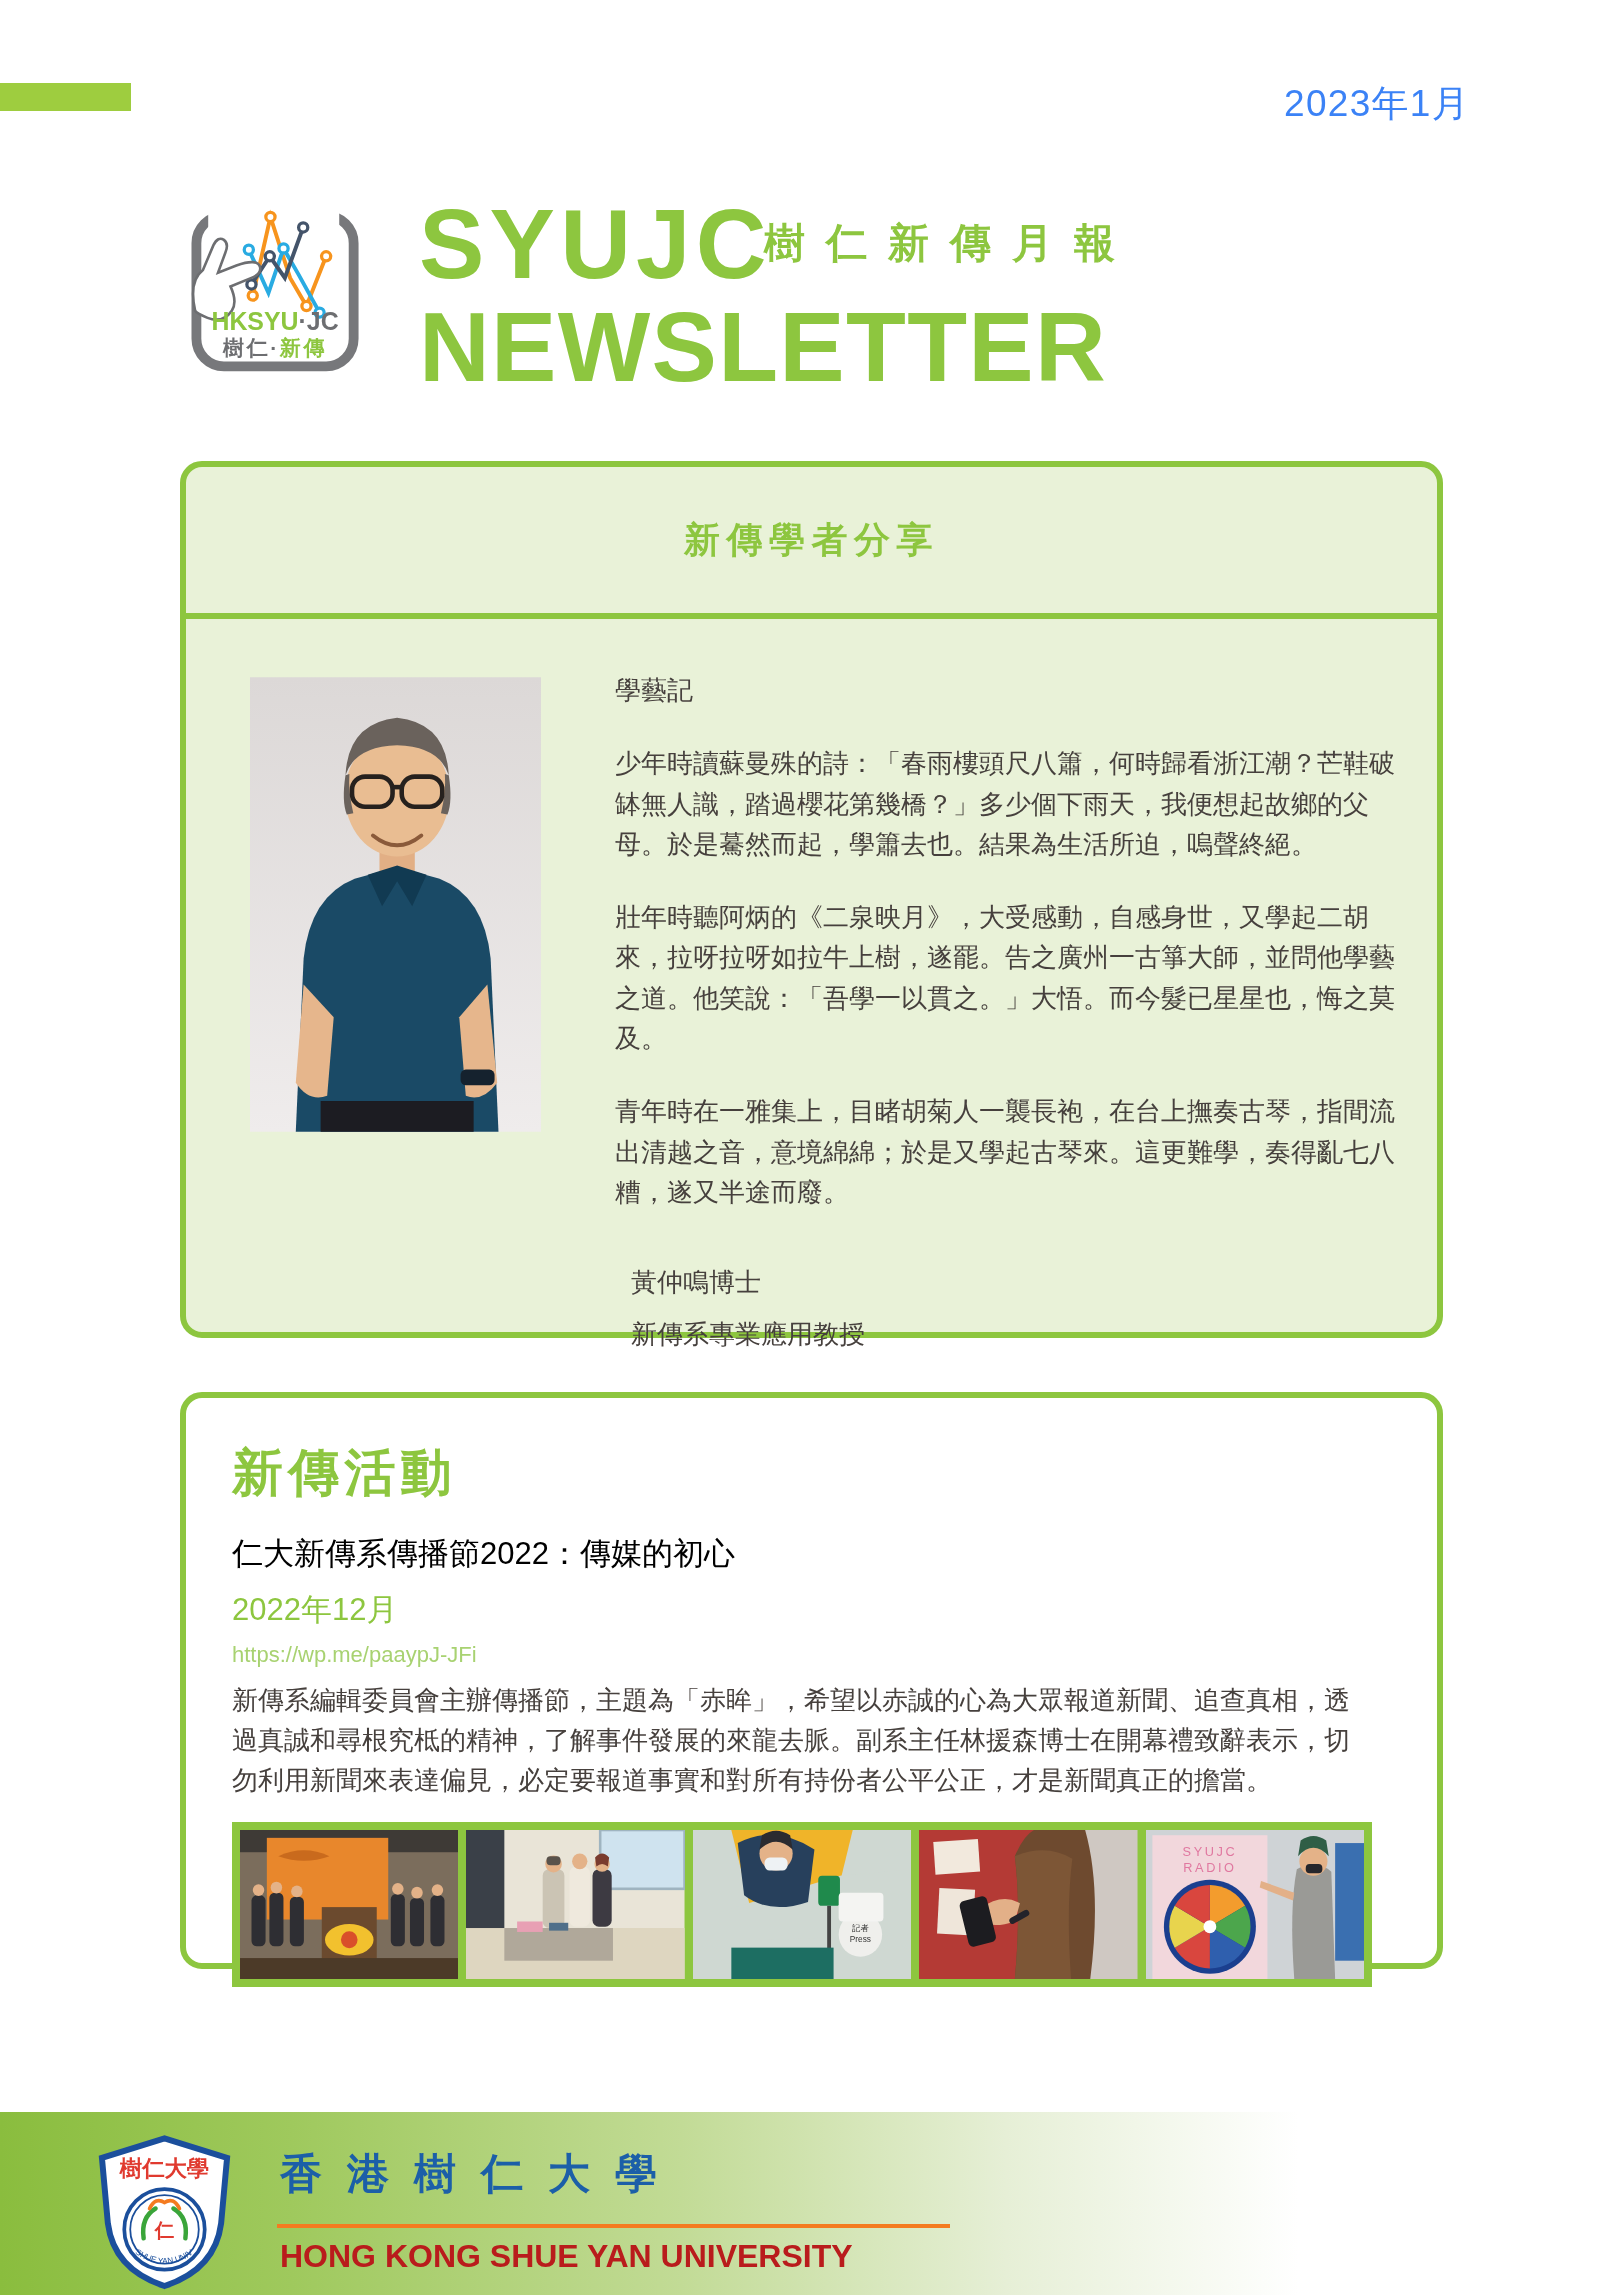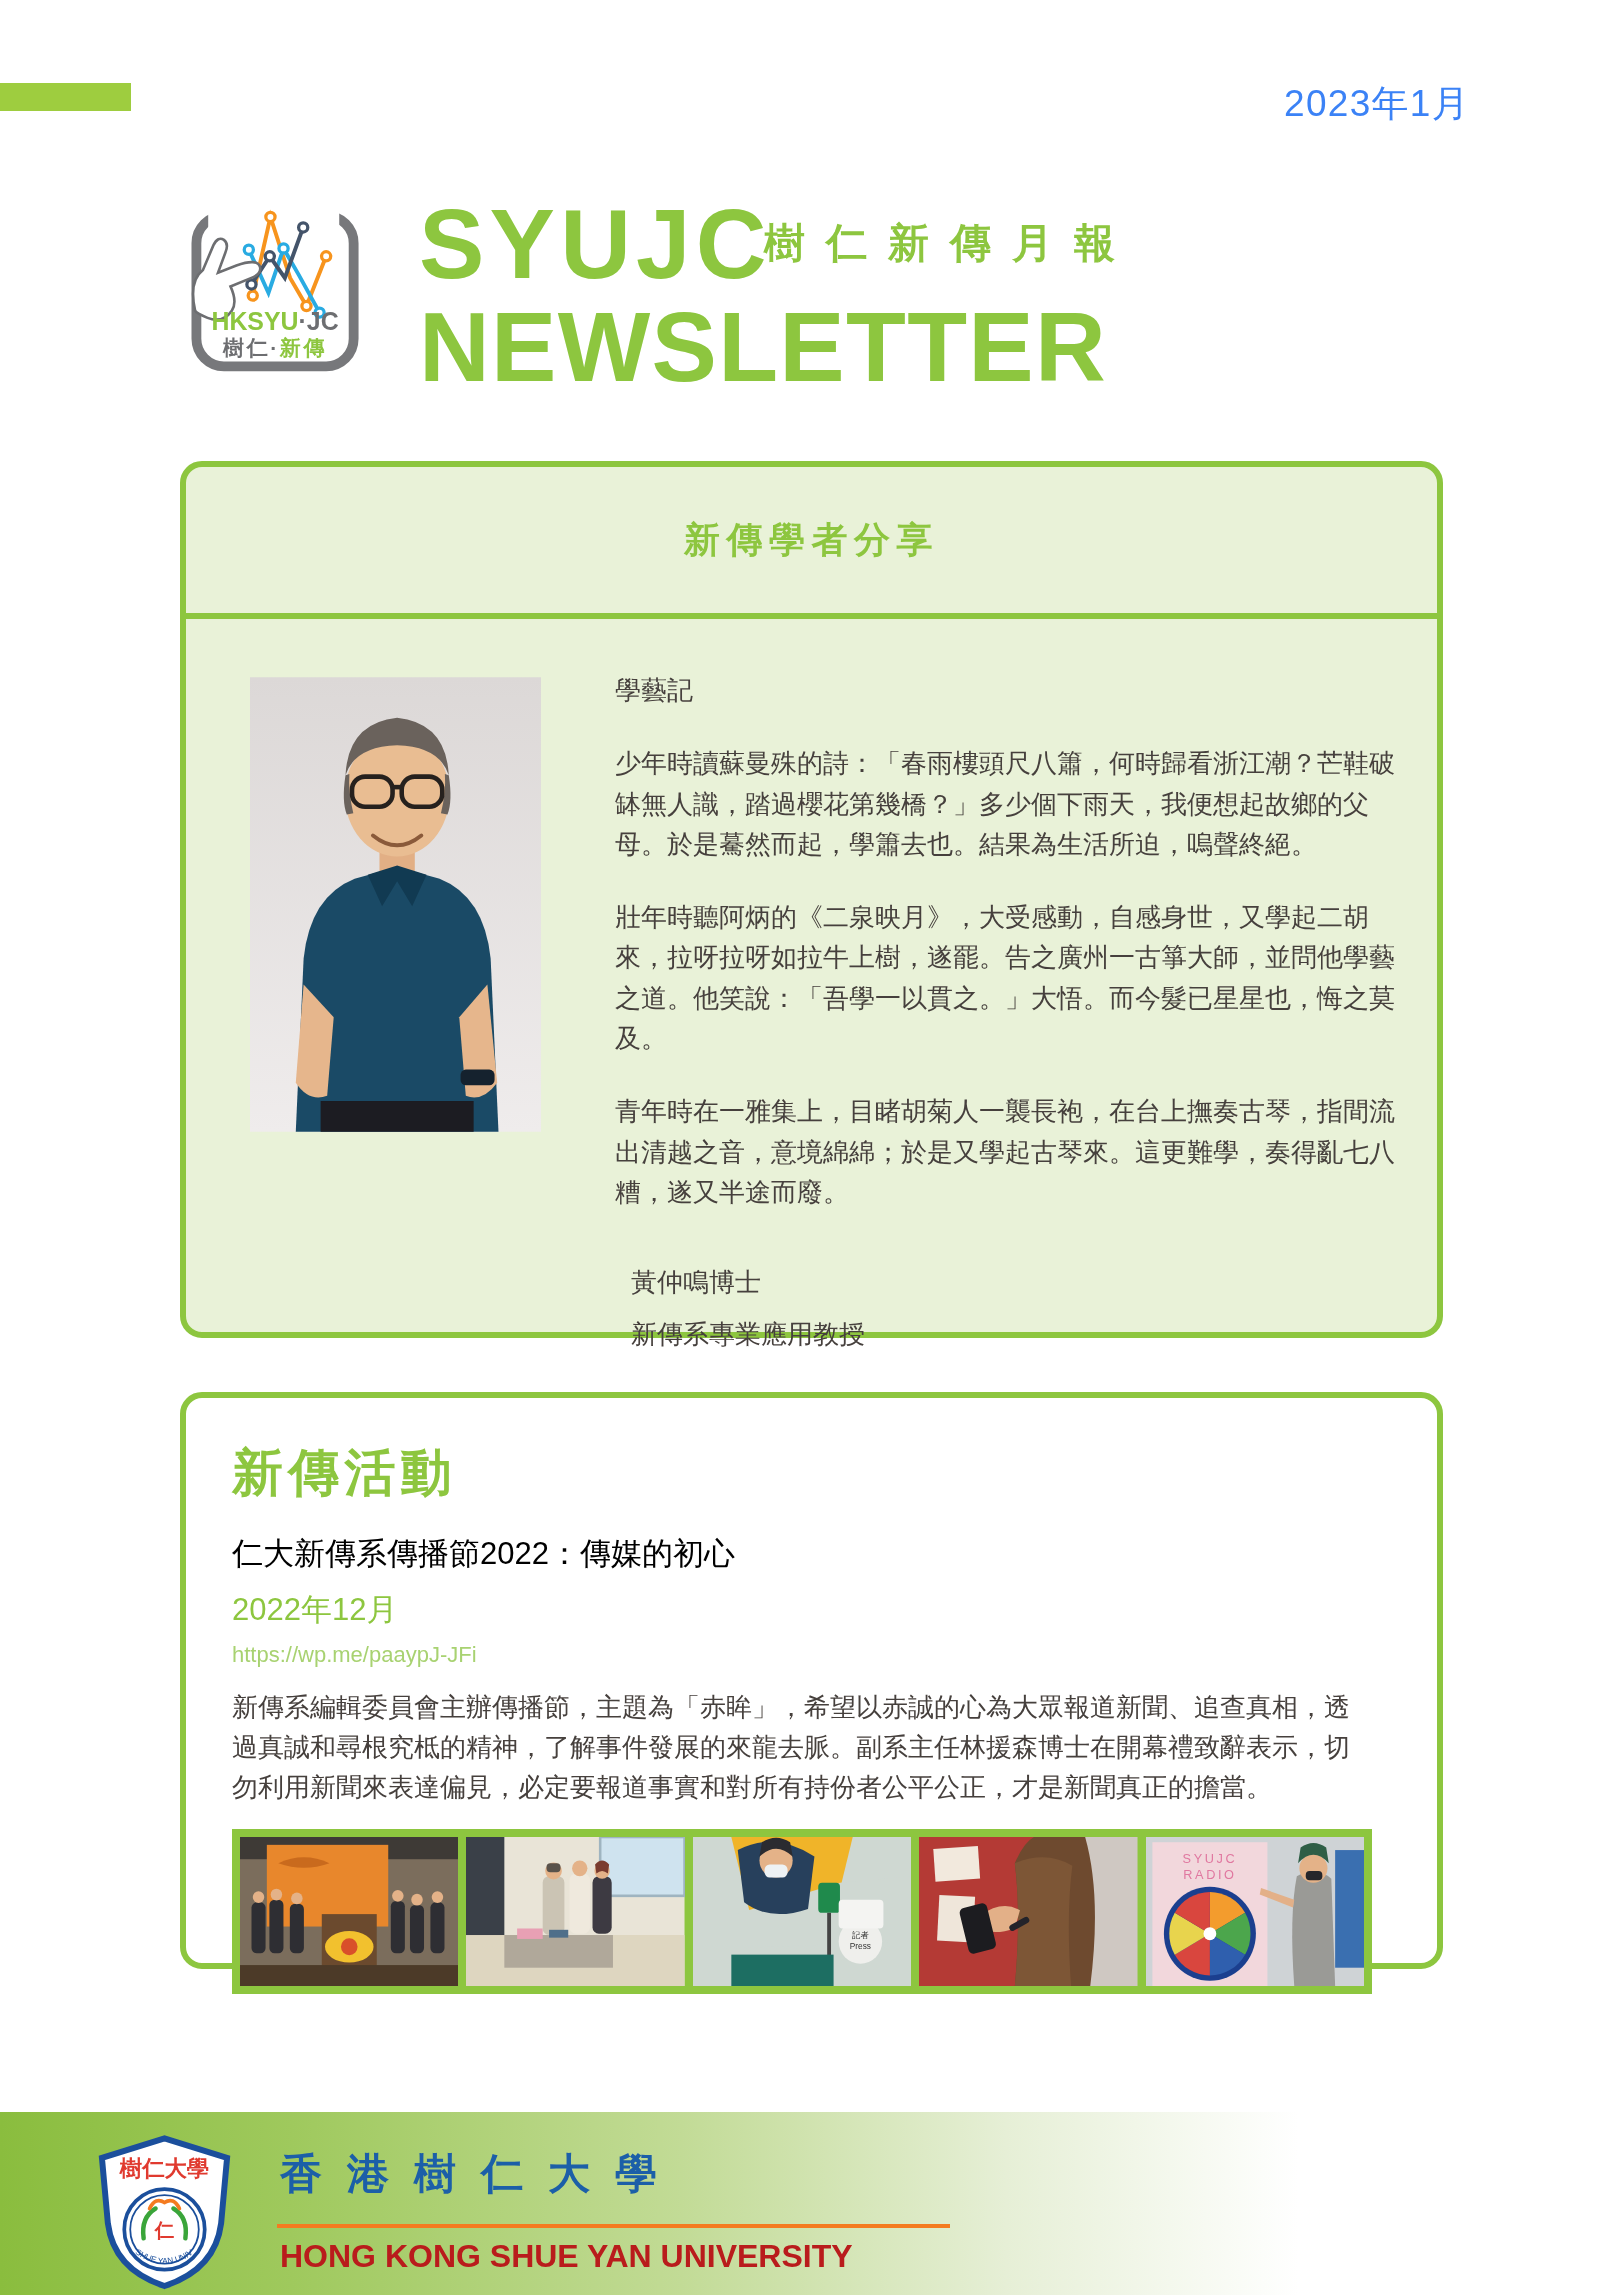--- a/index.html
+++ b/index.html
@@ -34,21 +34,21 @@
   .article p { margin-bottom:33px; }
   .article .sig { margin-top:50px;margin-left:16px; }
   .article .sig p { margin-bottom:11.8px; }
 
   
   .section-events { top:1392px; height:577px; background:#ffffff; padding:41px 65px 0 46px; }
   .sec2-title { font-size:51px; font-weight:bold; color:#8dc63f; letter-spacing:5.2px; }
   .event-name { margin-top:25px; font-size:31px; color:#000000; }
   .event-date { margin-top:14.4px; font-size:31px; color:#8dc63f; }
   .event-url { margin-top:10.5px; font-size:22px; color:#a8d271; text-decoration:none; display:inline-block; }
-  .event-desc { margin-top:19px; font-size:26px; line-height:1.55; color:#46403d; }
+  .event-desc { margin-top:12px; font-size:26px; line-height:1.55; color:#46403d; }
   .photo-strip { margin-top:21px; background:#8dc63f; padding:7.9px; display:flex; gap:7.9px; }
   .photo { flex:1; height:149px; overflow:hidden; }
   .photo svg { width:100%; height:100%; display:block; }
 
   
   .footer-band { position:absolute; left:0; top:2112px; width:1623px; height:183px;
     background:linear-gradient(90deg,#8abd3e 0%, #9fc95d 18%, #c2db96 42%, #e6efd6 62%, #ffffff 80%); }
   .crest { position:absolute; left:90px; top:2131px; width:149px; height:161px; }
   .crest svg { width:100%; height:100%; display:block; }
   .uni-zh { position:absolute; left:280px; top:2146px; font-size:42px; font-weight:bold; color:#1c5fa8; letter-spacing:25px; white-space:nowrap; }

